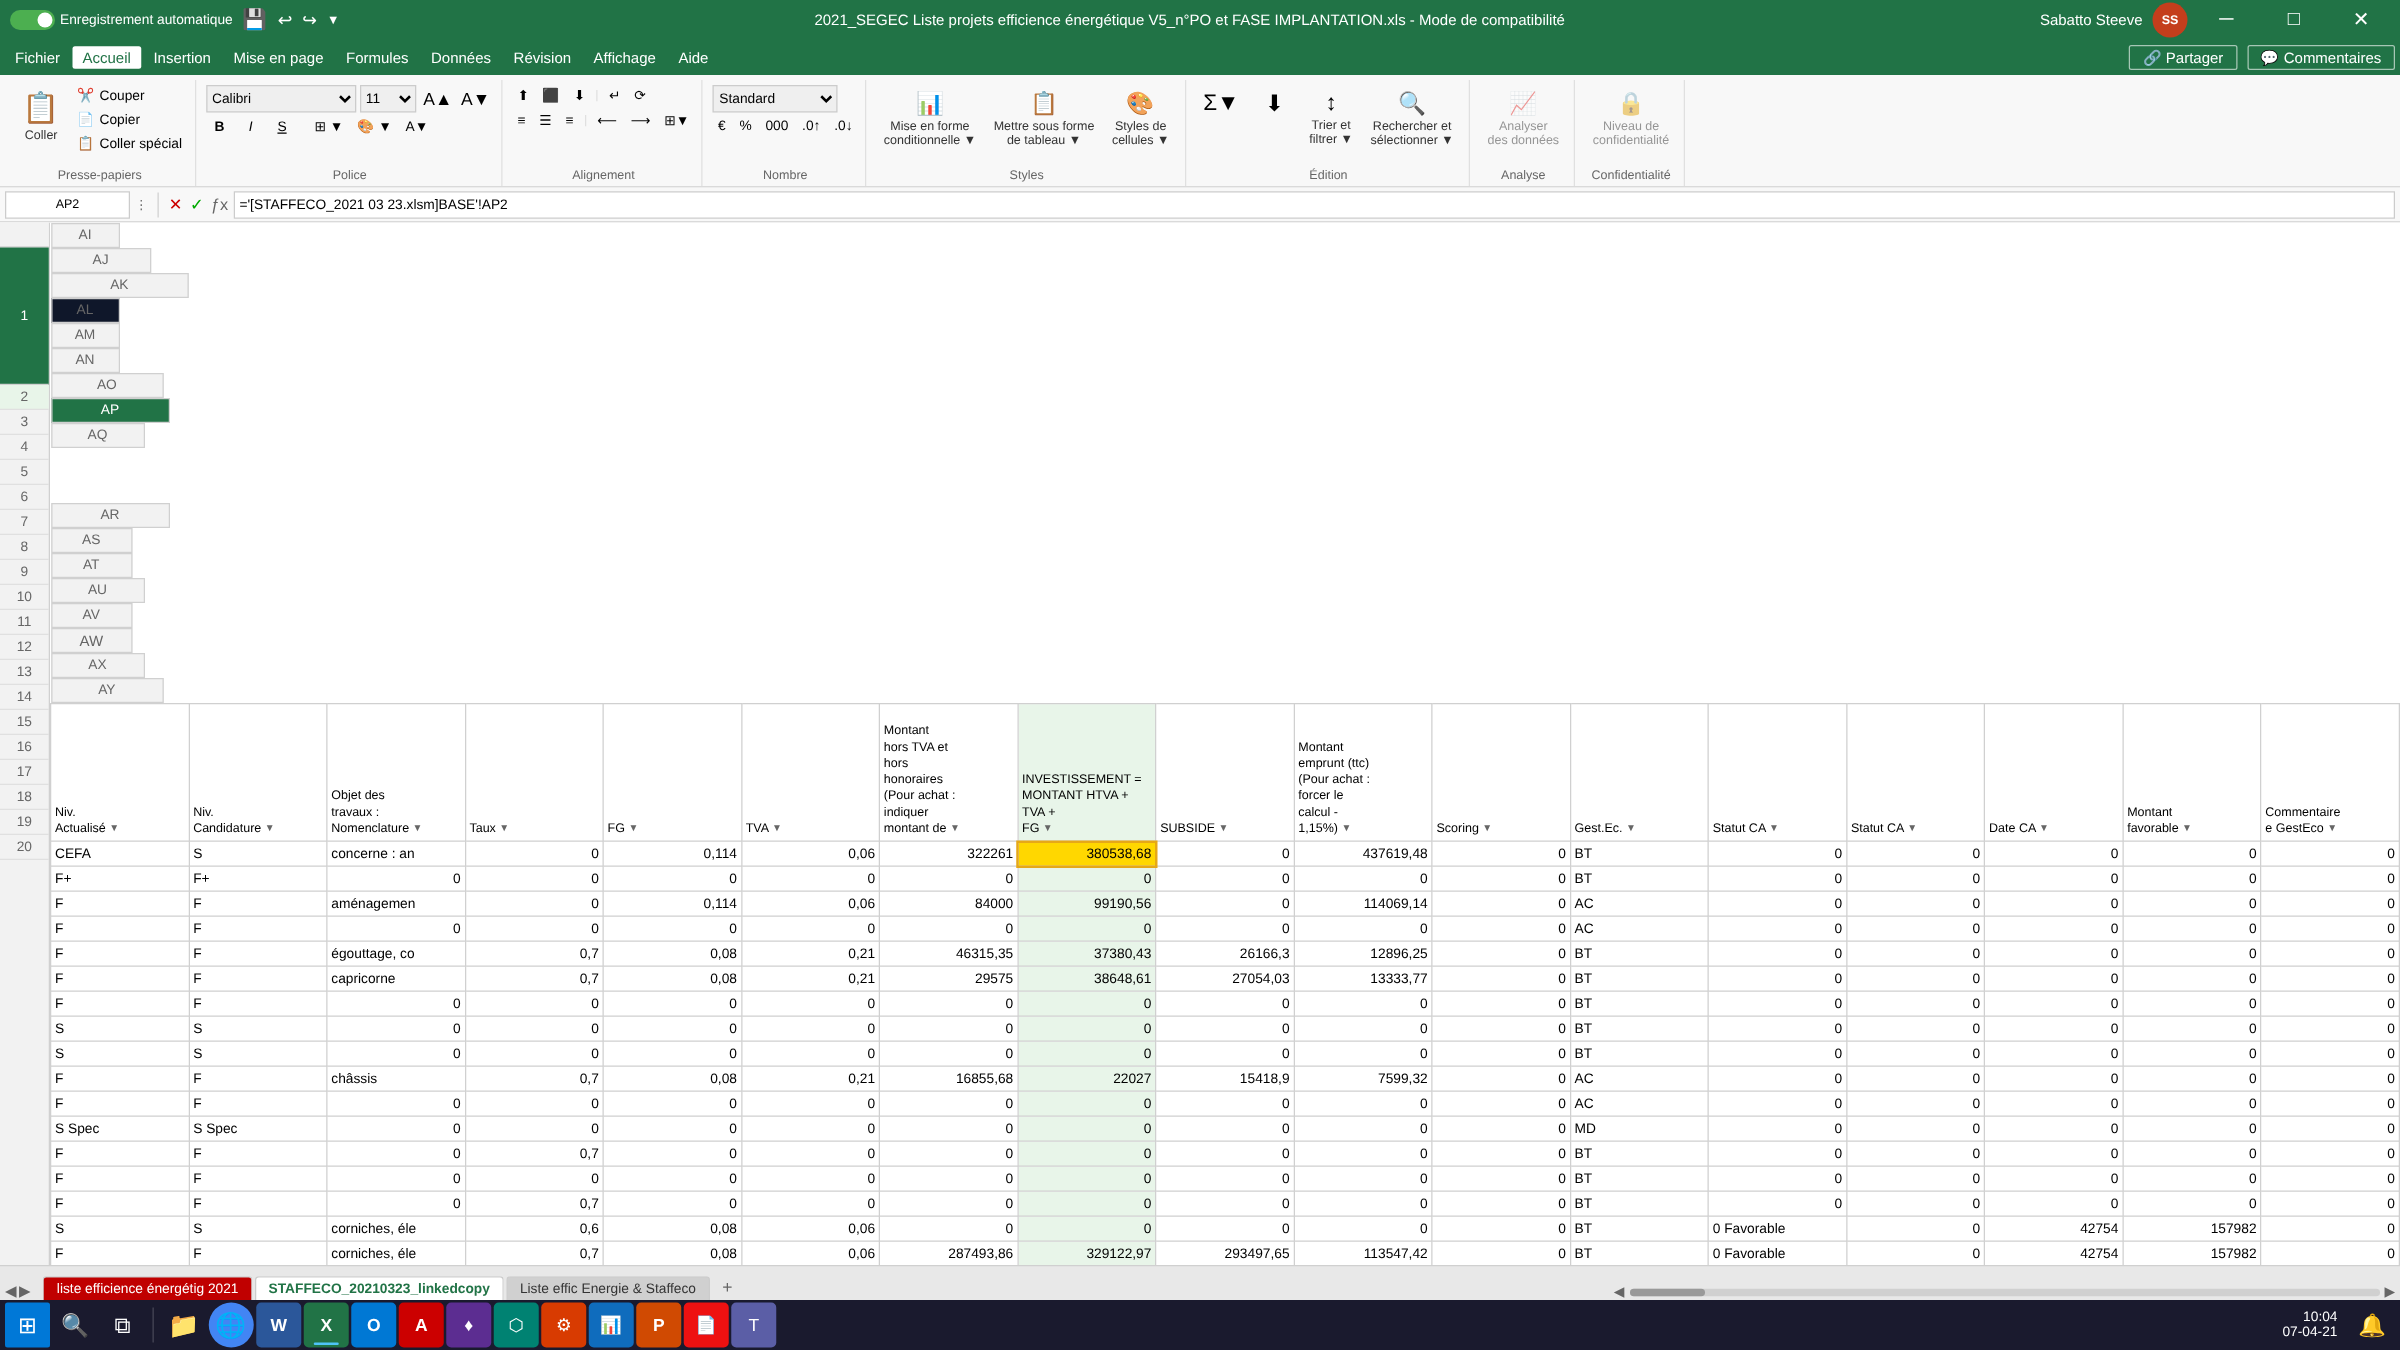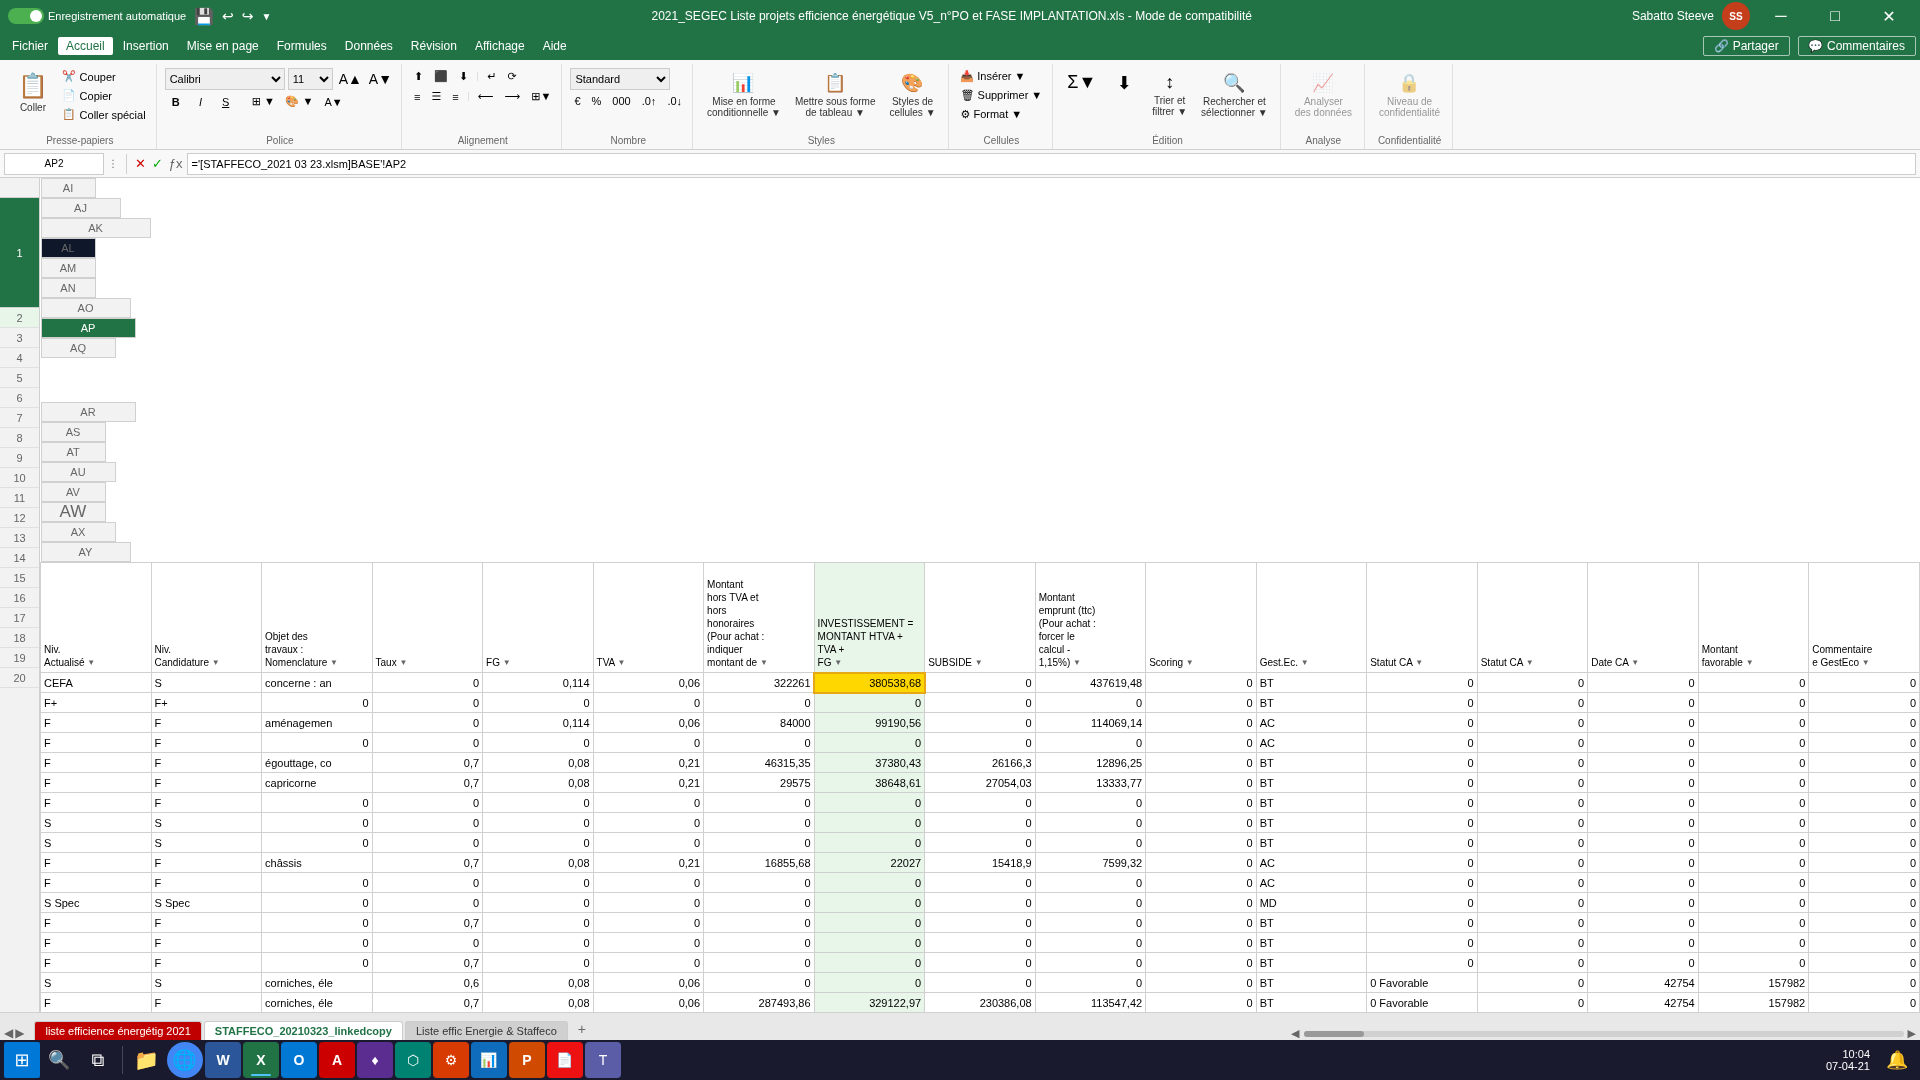--- a/index.html
+++ b/index.html
@@ -332,30 +332,20 @@
         <div class="ribbon-btn-label">Mettre sous forme<br>de tableau ▼</div>
       </div>
       <div class="ribbon-btn">
         <div style="font-size:18px;">🎨</div>
         <div class="ribbon-btn-label">Styles de<br>cellules ▼</div>
       </div>
     </div>
     <div class="ribbon-group-label">Styles</div>
   </div>
 
-  <div class="ribbon-group">
-    <div class="ribbon-group-content">
-      <div class="ribbon-small-group">
-        <div class="ribbon-small-btn">📥 Insérer ▼</div>
-        <div class="ribbon-small-btn">🗑 Supprimer ▼</div>
-        <div class="ribbon-small-btn">⚙ Format ▼</div>
-      </div>
-    </div>
-    <div class="ribbon-group-label">Cellules</div>
-  </div>
 
   <div class="ribbon-group">
     <div class="ribbon-group-content">
       <div class="ribbon-btn">
         <div style="font-size:18px;">Σ▼</div>
       </div>
       <div class="ribbon-btn">
         <div style="font-size:18px;">⬇</div>
       </div>
       <div class="ribbon-btn">
@@ -442,21 +432,21 @@
             <th style="width:55px; height:20px; background:#f2f2f2; border:1px solid #d0d0d0; font-size:11px; font-weight:normal; color:#666; text-align:center;" class="col-header">AM</th>
             <th style="width:55px; height:20px; background:#f2f2f2; border:1px solid #d0d0d0; font-size:11px; font-weight:normal; color:#666; text-align:center;" class="col-header">AN</th>
             <th style="width:90px; height:20px; background:#f2f2f2; border:1px solid #d0d0d0; font-size:11px; font-weight:normal; color:#666; text-align:center;" class="col-header">AO</th>
             <th style="width:95px; height:20px; background:#217346; border:1px solid #d0d0d0; font-size:11px; font-weight:normal; color:white; text-align:center;" class="col-header active">AP</th>
             <th style="width:75px; height:20px; background:#f2f2f2; border:1px solid #d0d0d0; font-size:11px; font-weight:normal; color:#666; text-align:center;" class="col-header">AQ</th>
             <th style="width:95px; height:20px; background:#f2f2f2; border:1px solid #d0d0d0; font-size:11px; font-weight:normal; color:#666; text-align:center;margin-top:44px;" class="col-header">AR</th>
             <th style="width:65px; height:20px; background:#f2f2f2; border:1px solid #d0d0d0; font-size:11px; font-weight:normal; color:#666; text-align:center;" class="col-header">AS</th>
             <th style="width:65px; height:20px; background:#f2f2f2; border:1px solid #d0d0d0; font-size:11px; font-weight:normal; color:#666; text-align:center;" class="col-header">AT</th>
             <th style="width:75px; height:20px; background:#f2f2f2; border:1px solid #d0d0d0; font-size:11px; font-weight:normal; color:#666; text-align:center;" class="col-header">AU</th>
             <th style="width:65px; height:20px; background:#f2f2f2; border:1px solid #d0d0d0; font-size:11px; font-weight:normal; color:#666; text-align:center;" class="col-header">AV</th>
-            <th style="width:65px; height:20px; background:#f2f2f2; border:1px solid #d0d0d0; font-size:17px; font-weight:normal; color:#666; text-align:left;" class="col-header">AW</th>
+            <th style="width:65px; height:20px; background:#f2f2f2; border:1px solid #d0d0d0; font-size:12px; font-weight:normal; color:#666; text-align:left;" class="col-header">AW</th>
             <th style="width:75px; height:20px; background:#f2f2f2; border:1px solid #d0d0d0; font-size:11px; font-weight:normal; color:#666; text-align:center;" class="col-header">AX</th>
             <th style="width:90px; height:20px; background:#f2f2f2; border:1px solid #d0d0d0; font-size:11px; font-weight:normal; color:#666; text-align:center;" class="col-header">AY</th>
           </tr>
         </thead>
         <tbody>
 
           <tr>
             <td style="height:110px; vertical-align:bottom; padding:3px; font-size:10px; white-space:normal; line-height:1.3; border:1px solid #d0d0d0;">Niv.<br>Actualisé <span class="filter-arrow">▼</span></td>
             <td style="height:110px; vertical-align:bottom; padding:3px; font-size:10px; white-space:normal; line-height:1.3; border:1px solid #d0d0d0;">Niv.<br>Candidature <span class="filter-arrow">▼</span></td>
             <td style="height:110px; vertical-align:bottom; padding:3px; font-size:10px; white-space:normal; line-height:1.3; border:1px solid #d0d0d0;">Objet des<br>travaux :<br>Nomenclature <span class="filter-arrow">▼</span></td>
@@ -782,21 +772,21 @@
           </tr>
           <tr>
             <td>F</td>
             <td>F</td>
             <td>corniches, éle</td>
             <td class="text-right">0,7</td>
             <td class="text-right">0,08</td>
             <td class="text-right">0,06</td>
             <td class="text-right">287493,86</td>
             <td class="text-right" style="background:#e8f5e9;padding-left:29px;">329122,97</td>
-            <td class="text-right">230386,08</td>
+            <td class="text-right">293497,65</td>
             <td class="text-right">113547,42</td>
             <td class="text-right">0</td>
             <td>BT</td>
             <td>0 Favorable</td>
             <td class="text-right">0</td>
             <td class="text-right">42754</td>
             <td class="text-right">157982</td>
             <td class="text-right">0</td>
           </tr>
           <tr>

